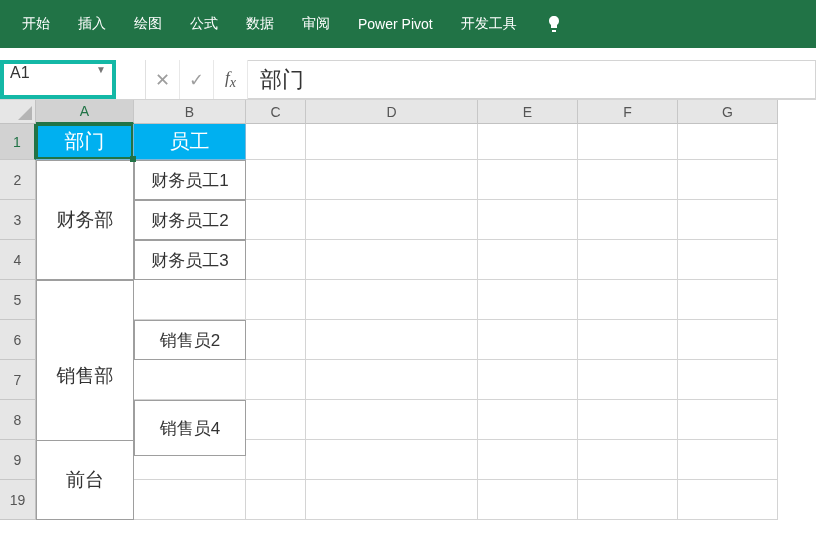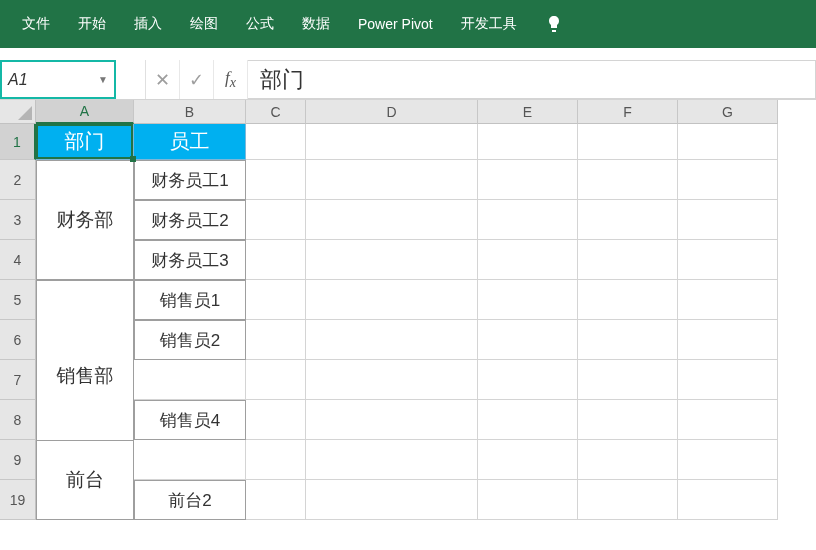--- a/index.html
+++ b/index.html
@@ -35,29 +35,28 @@
   .formula-row {
     height: 40px;
     display: flex;
     align-items: stretch;
     border-bottom: 1px solid #d4d4d4;
     margin-top: 12px;
     background: #fff;
   }
   .name-box {
     width: 116px;
-    border: 2px solid #14b8a6;
-    display: flex;
-    align-items: center;
+    border: 4px solid #14b8a6;
+    display: flex;
+    align-items: flex-start;
     padding: 0 6px;
     font-size: 16px;
     color: #333;
     justify-content: space-between;
     background: #fff;
-    font-style: italic;
   }
   .name-box-dropdown {
     color: #777;
     font-size: 10px;
   }
   .fb-sep { width: 30px; border-right: 1px solid #e0e0e0; }
   .fb-btn {
     width: 34px;
     display: flex;
     align-items: center;
@@ -164,26 +163,26 @@
     position: absolute;
     width: 6px; height: 6px;
     background: #217346;
     z-index: 6;
   }
 </style>
 </head>
 <body>
 
 <div class="ribbon" id="ribbon">
-    <div class="ribbon-tab">文件</div>
     <div class="ribbon-tab">开始</div>
     <div class="ribbon-tab">插入</div>
     <div class="ribbon-tab">绘图</div>
     <div class="ribbon-tab">公式</div>
     <div class="ribbon-tab">数据</div>
+    <div class="ribbon-tab">审阅</div>
     <div class="ribbon-tab">Power Pivot</div>
     <div class="ribbon-tab">开发工具</div>
     <div class="ribbon-bulb">
       <svg width="14" height="18" viewBox="0 0 14 18">
         <path fill="#fff" d="M7 1C4 1 2 3 2 6c0 2 1 3 2 4v3h6v-3c1-1 2-2 2-4 0-3-2-5-5-5zM5 15h4v2H5z"></path>
       </svg>
     </div>
   </div>
 
 <div class="formula-row">
@@ -303,22 +302,20 @@
         <div class="cell" style="left: 442px; top: 356px; width: 100px; height: 40px;"></div>
         <div class="cell" style="left: 542px; top: 356px; width: 100px; height: 40px;"></div>
         <div class="cell" style="left: 642px; top: 356px; width: 100px; height: 40px;"></div>
         <div class="cell header-cell" style="left: 0px; top: 0px; width: 98px; height: 36px;">部门</div>
         <div class="cell header-cell" style="left: 98px; top: 0px; width: 112px; height: 36px;">员工</div>
         <div class="cell" style="left: 0px; top: 36px; width: 98px; height: 120px; border-width: 1px; border-style: solid; border-color: rgb(158, 158, 158); font-size: 19px;">财务部</div>
         <div class="cell" style="left: 98px; top: 36px; width: 112px; height: 40px; border-width: 1px; border-style: solid; border-color: rgb(158, 158, 158);">财务员工1</div>
         <div class="cell" style="left: 98px; top: 76px; width: 112px; height: 40px; border-width: 1px; border-style: solid; border-color: rgb(158, 158, 158);">财务员工2</div>
         <div class="cell" style="left: 98px; top: 116px; width: 112px; height: 40px; border-width: 1px; border-style: solid; border-color: rgb(158, 158, 158);">财务员工3</div>
         <div class="cell" style="left: 0px; top: 156px; width: 98px; height: 192px; border-width: 1px; border-style: solid; border-color: rgb(158, 158, 158); font-size: 19px;">销售部</div>
-        <div class="cell" style="left: 98px; top: 156px; width: 112px; height: 40px; border-width: 1px; border-style: solid; border-color: rgb(158, 158, 158);">销售员1</div>
         <div class="cell" style="left: 98px; top: 196px; width: 112px; height: 40px; border-width: 1px; border-style: solid; border-color: rgb(158, 158, 158);">销售员2</div>
-        <div class="cell" style="left: 98px; top: 276px; width: 112px; height: 40px; border-width: 1px; border-style: solid; border-color: rgb(158, 158, 158);">销售员4</div>
+        <div class="cell" style="left: 98px; top: 276px; width: 112px; height: 56px; border-width: 1px; border-style: solid; border-color: rgb(158, 158, 158);">销售员4</div>
         <div class="cell" style="left: 0px; top: 316px; width: 98px; height: 80px; border-width: 1px; border-style: solid; border-color: rgb(158, 158, 158); font-size: 19px;">前台</div>
-        <div class="cell" style="left: 98px; top: 356px; width: 112px; height: 40px; border-width: 1px; border-style: solid; border-color: rgb(158, 158, 158);">前台2</div>
         <div class="active-outline" style="left: 0px; top: 0px; width: 97px; height: 35px;"></div>
         <div class="fill-handle" style="left: 94px; top: 32px;"></div>
       </div>
   </div>
 </div>
 
 </body></html>

